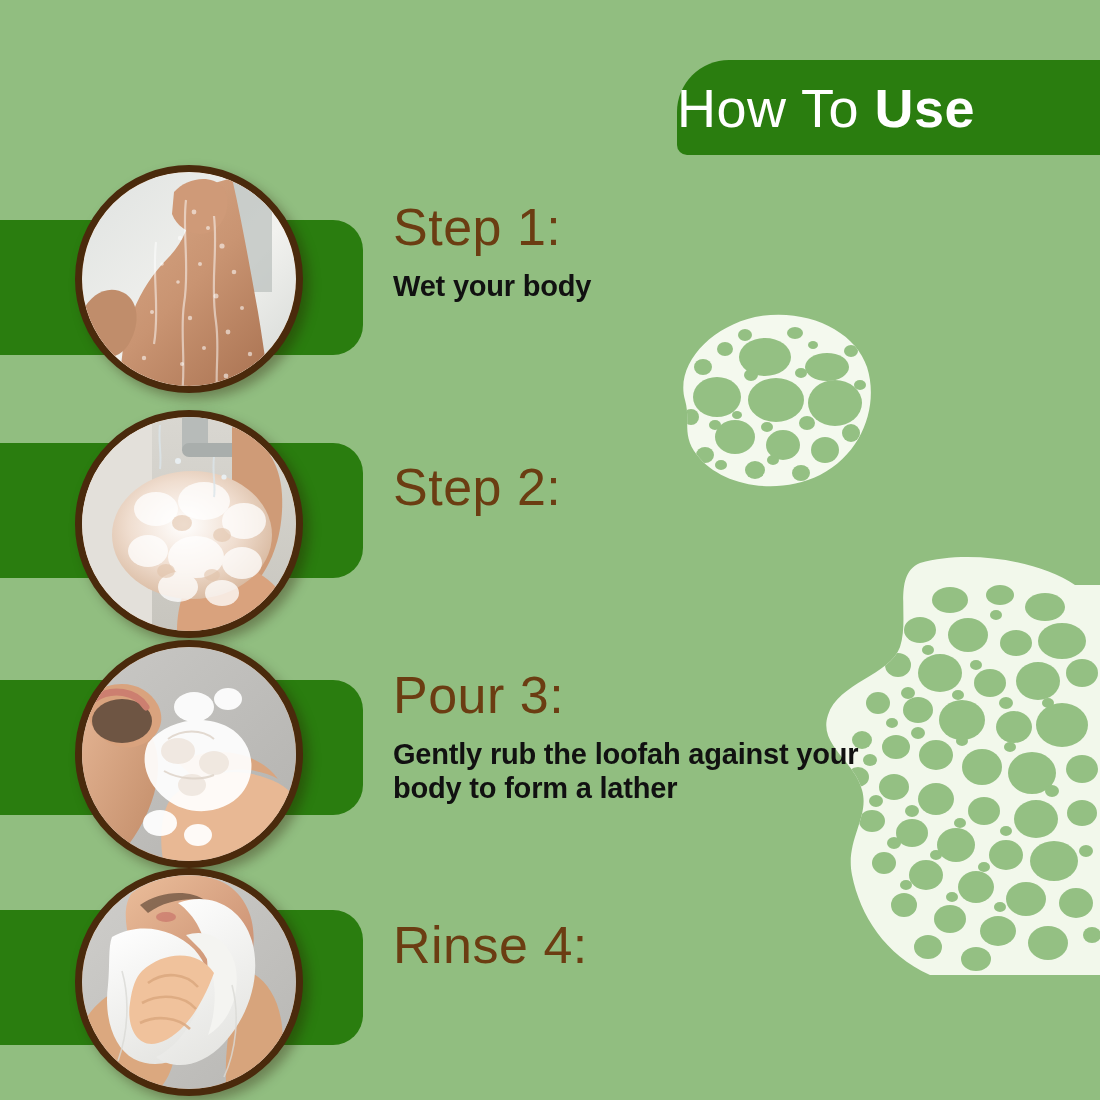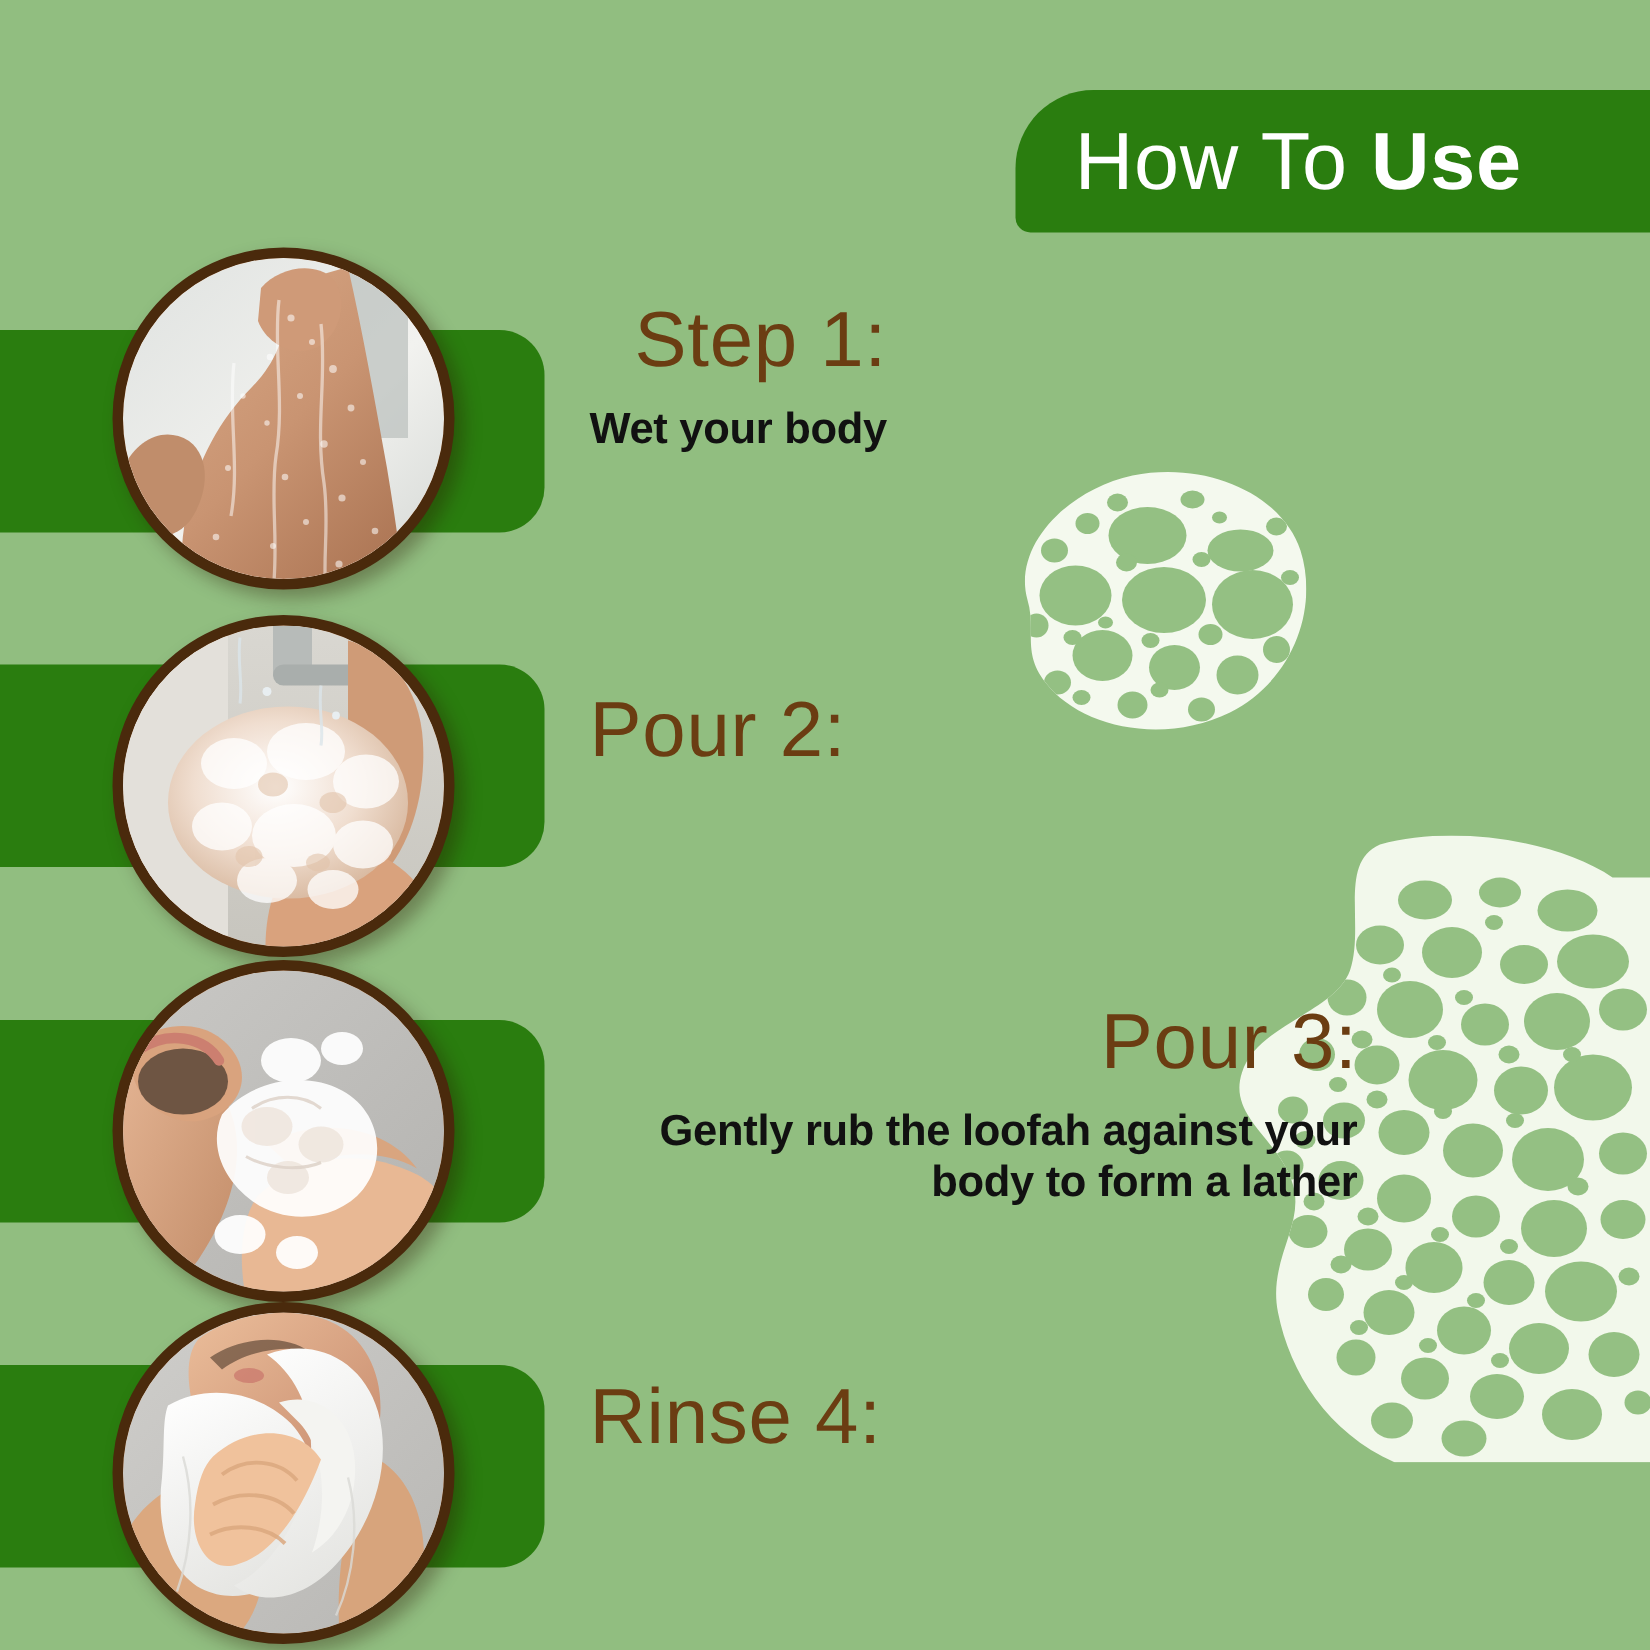--- a/index.html
+++ b/index.html
@@ -26,21 +26,21 @@
     position: absolute;
     top: 60px;
     left: 677px;
     width: 423px;
     height: 95px;
     background: #2a7d0f;
     border-top-left-radius: 52px;
     border-bottom-left-radius: 10px;
     display: flex;
     align-items: center;
-    justify-content: center;
+    justify-content: flex-start;
     padding-right: 46px;
     box-sizing: border-box;
   }
   .header-title {
     color: #ffffff;
     font-size: 54px;
     letter-spacing: 0.5px;
     white-space: nowrap;
     line-height: 1;
   }
@@ -59,21 +59,21 @@
     height: 185px;
   }
   .foam-large {
     left: 800px;
     top: 555px;
     width: 300px;
     height: 420px;
   }
 
   
-  .step-row { position: absolute; left: 0; width: 905px; text-align: right; }
+  .step-row { position: absolute; left: 0; width: 905px; }
   .step-bar {
     position: absolute;
     left: 0;
     width: 363px;
     height: 135px;
     background: #2a7d0f;
     border-top-right-radius: 30px;
     border-bottom-right-radius: 30px;
   }
   .step-circle {
@@ -368,21 +368,21 @@
           <g stroke="#dbe5ea" stroke-width="2" fill="none" opacity="0.8">
             <path d="M78,8 C76,24 80,38 78,52"></path>
             <path d="M132,40 C130,56 134,68 132,80"></path>
           </g>
           <circle cx="96" cy="44" r="3" fill="#e8eef1"></circle>
           <circle cx="142" cy="60" r="2.6" fill="#e8eef1"></circle>
         </svg>
       </div>
     </div>
     <div class="step-text">
-      <div class="step-label">Pour 2:</div>
+      <div class="step-label">Step 2:</div>
     </div>
   </div>
 
   <div class="step-row" id="row-3">
     <div class="step-bar"></div>
     <div class="step-circle">
       <div class="photo">
         <svg viewBox="0 0 228 228" width="228" height="228" preserveAspectRatio="xMidYMid slice">
           <defs>
             <linearGradient id="bg3" x1="0" y1="0" x2="1" y2="1">

